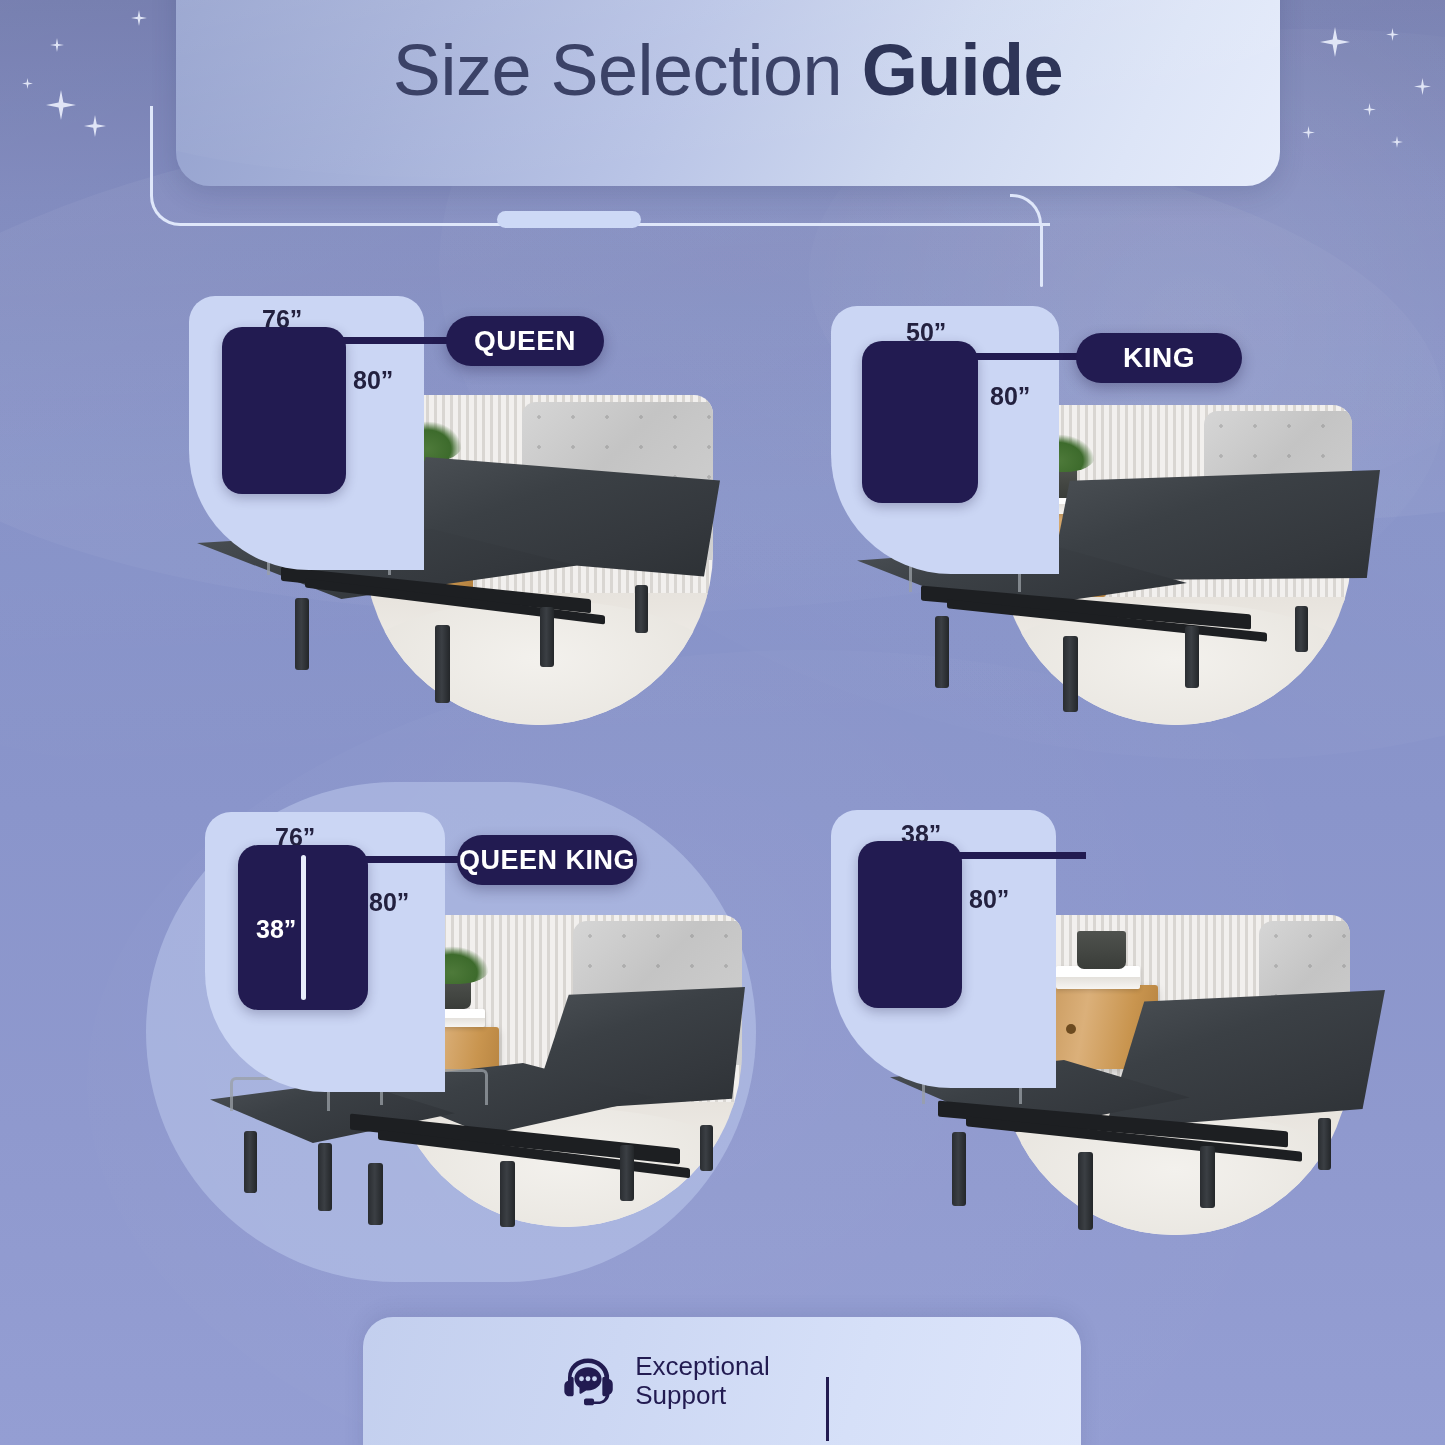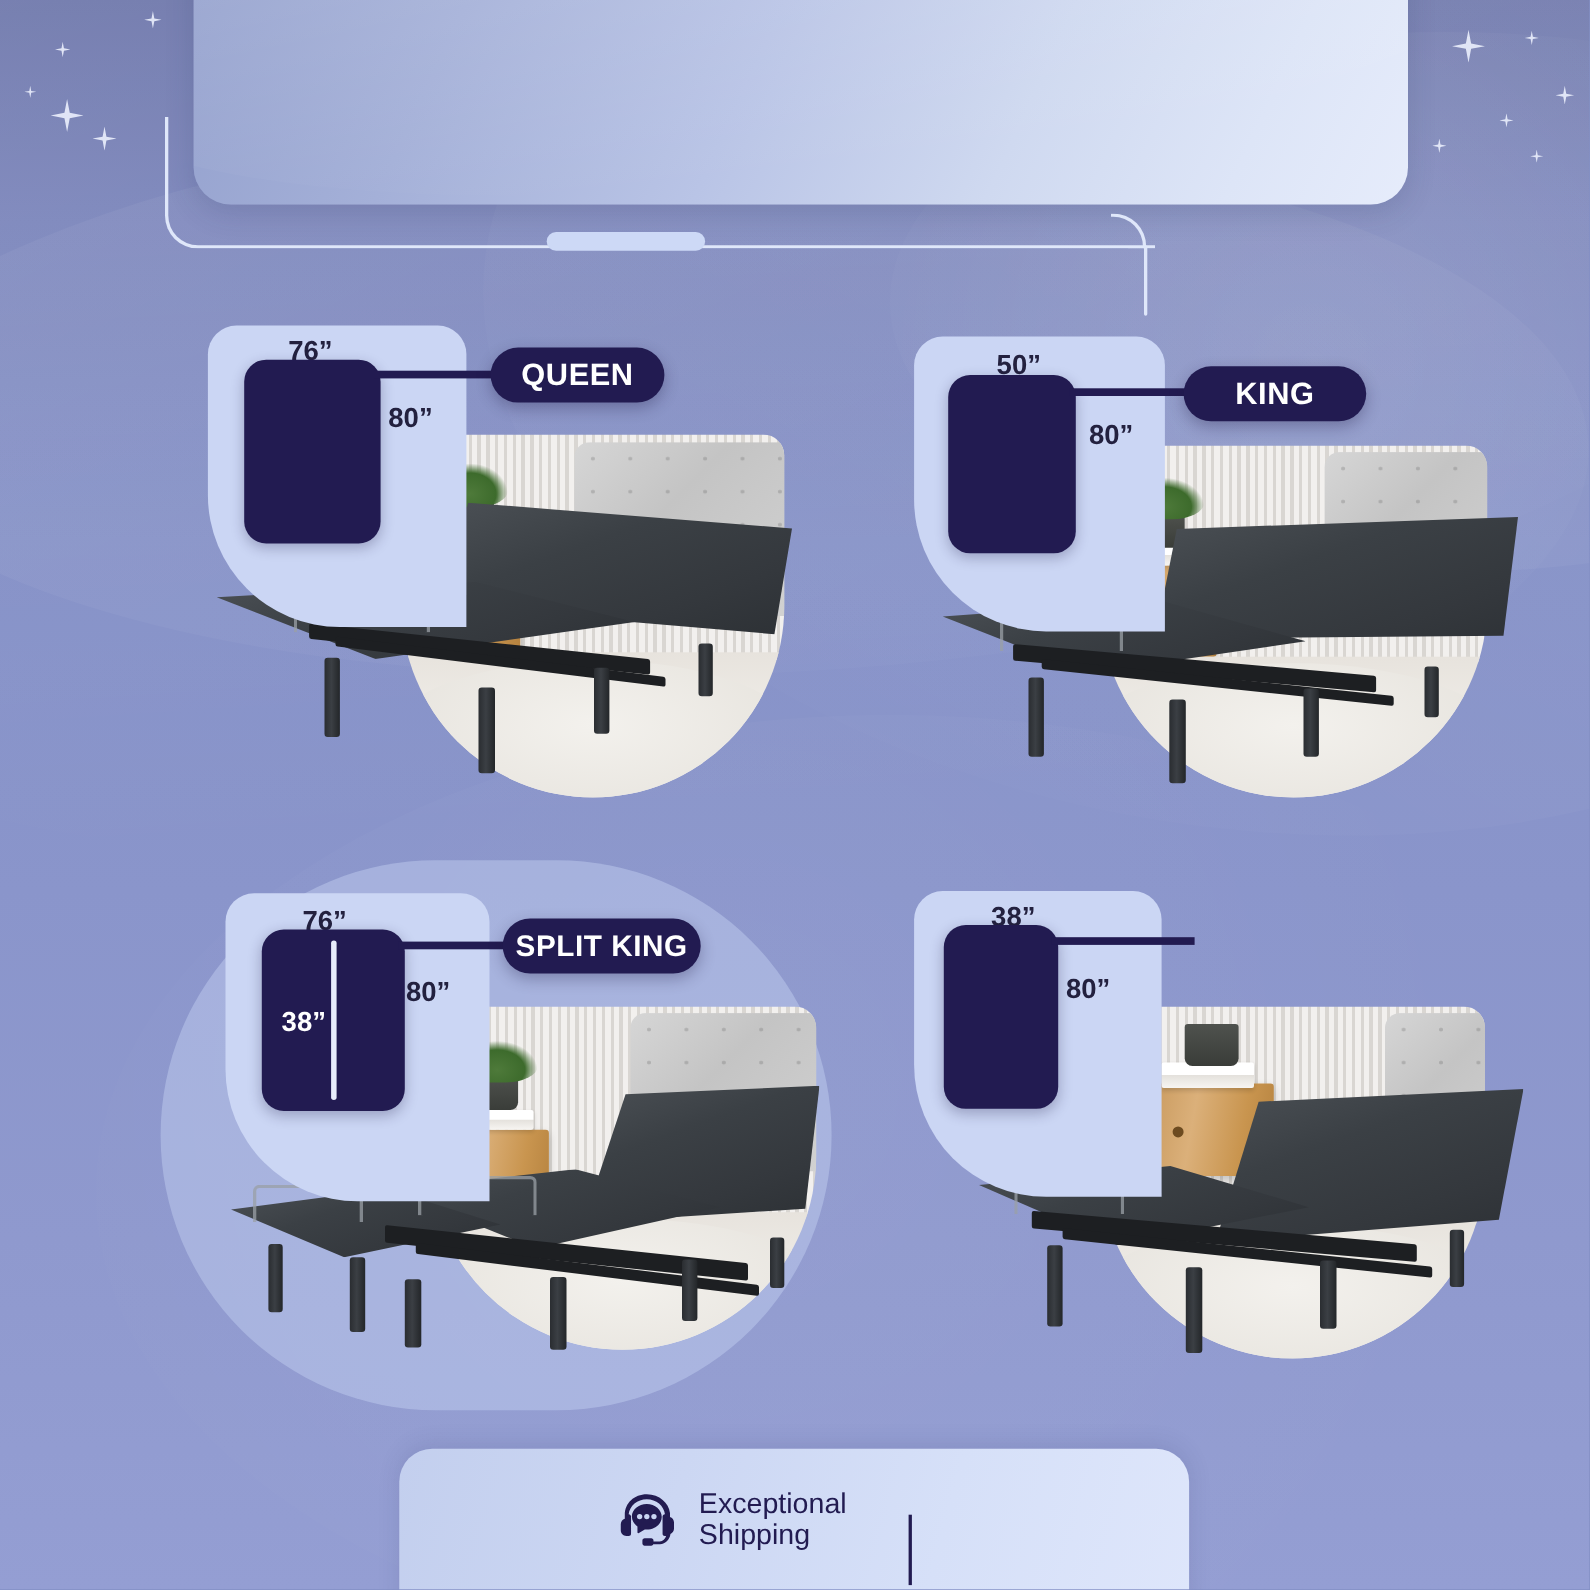--- a/index.html
+++ b/index.html
@@ -359,20 +359,21 @@
   <div class="star" style="left:1414px;top:78px;  width:17px; height:17px;"></div>
   <div class="star" style="left:1363px;top:103px; width:13px; height:13px;"></div>
   <div class="star" style="left:1302px;top:126px; width:13px; height:13px;"></div>
   <div class="star" style="left:1391px;top:136px; width:12px; height:12px;"></div>
   <div class="star" style="left:222px; top:36px;  width:16px; height:16px;"></div>
   <div class="star" style="left:512px; top:46px;  width:12px; height:12px;"></div>
   <div class="star" style="left:545px; top:8px;   width:11px; height:11px;"></div>
 
   <div class="header-card">
     <div class="header-sheen"></div>
+    <div class="header-title"><span>Size Selection </span><span class="bold">Guide</span></div>
   </div>
 
   <div class="bracket"></div>
   <div class="bracket-right-curve"></div>
   <div class="bracket-right"></div>
   <div class="bracket-pill"></div>
 
   <div class="blob" style="left:146px; top:782px; width:610px; height:500px; border-radius: 300px 300px 300px 300px;"></div>
 
   <div class="size-card" style="left:0;top:0;width:1445px;height:1445px;">
@@ -480,21 +481,21 @@
 
     <div class="dim-label" style="left:275px; top:825px;">76”</div>
     <div class="dim-label" style="left:369px; top:890px;">80”</div>
 
     <div class="mattress" style="left:238px; top:845px; width:130px; height:165px;">
       <div class="mattress-divider"></div>
       <div class="mattress-inner-label" style="left:18px; top:72px;">38”</div>
     </div>
 
     <div class="connector" style="left:362px; top:856px; width:126px;"></div>
-    <div class="badge" style="left:457px; top:835px; width:180px; height:50px; font-size:27px;">SPLIT KING</div>
+    <div class="badge" style="left:457px; top:835px; width:180px; height:50px; font-size:27px;">QUEEN KING</div>
   </div>
 
   <div class="size-card" style="left:0;top:0;width:1445px;height:1445px;">
 
     <div class="photo photo-round-bottom" style="left:1000px; top:915px; width:350px; height:320px;">
       <div class="ph-wall"></div>
       <div class="ph-headboard" style="left:74%; top:2%; width:32%; height:48%;"></div>
       <div class="ph-nightstand" style="left:13%; top:22%; width:32%; height:26%;"></div>
       <div class="ph-books" style="left:16%; top:16%; width:24%; height:7%;"></div>
       <div class="ph-pot" style="left:22%; top:5%; width:14%; height:12%;"></div>
@@ -530,21 +531,21 @@
       <span class="f-icon">
         <svg viewBox="0 0 64 60" width="54" height="50" aria-hidden="true">
           <path d="M32 3C18.2 3 8 12.6 8 25.5v4.2c-2.6.8-4.4 3.2-4.4 6v6.6c0 3.4 2.7 6.1 6.1 6.1h2.6c1.4 0 2.5-1.1 2.5-2.5V27.3c0-1.4-1.1-2.5-2.5-2.5h-.1C13.2 15.6 21.7 8.4 32 8.4s18.8 7.2 19.8 16.4h-.1c-1.4 0-2.5 1.1-2.5 2.5v18.6c0 1.4 1.1 2.5 2.5 2.5h1.4c-.9 3.2-3.6 5.6-7 6.1h-6.8v-1.1c0-1.3-1.1-2.4-2.4-2.4h-7.3c-1.3 0-2.4 1.1-2.4 2.4v3.3c0 1.3 1.1 2.4 2.4 2.4h7.3c1 0 1.9-.7 2.2-1.6h7.2c6.2-.7 10.8-5.4 11.5-11.3 2.3-1 3.9-3.3 3.9-6v-6.6c0-2.8-1.8-5.2-4.4-6v-4.2C56 12.6 45.8 3 32 3z" fill="#221b51"></path>
           <path d="M32 13.5c-9 0-16.3 6.2-16.3 13.8 0 4.3 2.4 8.2 6.1 10.7v6.4c0 .8.9 1.3 1.6.9l6.4-4a20 20 0 0 0 2.2.1c9 0 16.3-6.2 16.3-13.8S41 13.5 32 13.5z" fill="#221b51"></path>
           <circle cx="24.2" cy="27.3" r="2.9" fill="#c9d5f2"></circle>
           <circle cx="32" cy="27.3" r="2.9" fill="#c9d5f2"></circle>
           <circle cx="39.8" cy="27.3" r="2.9" fill="#c9d5f2"></circle>
         </svg>
       </span>
       <span class="f-text">Exceptional
-Shipping</span>
+Support</span>
     </div>
 
     <div class="footer-divider"></div>
 
 
   </div>
 
 </div>
 
 </body></html>

